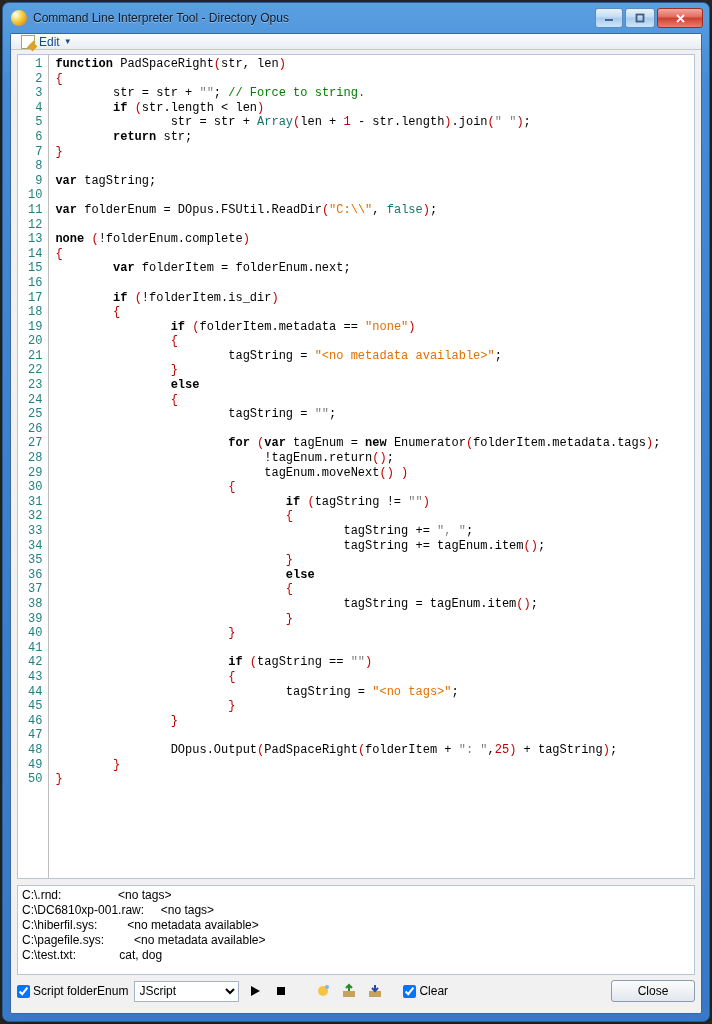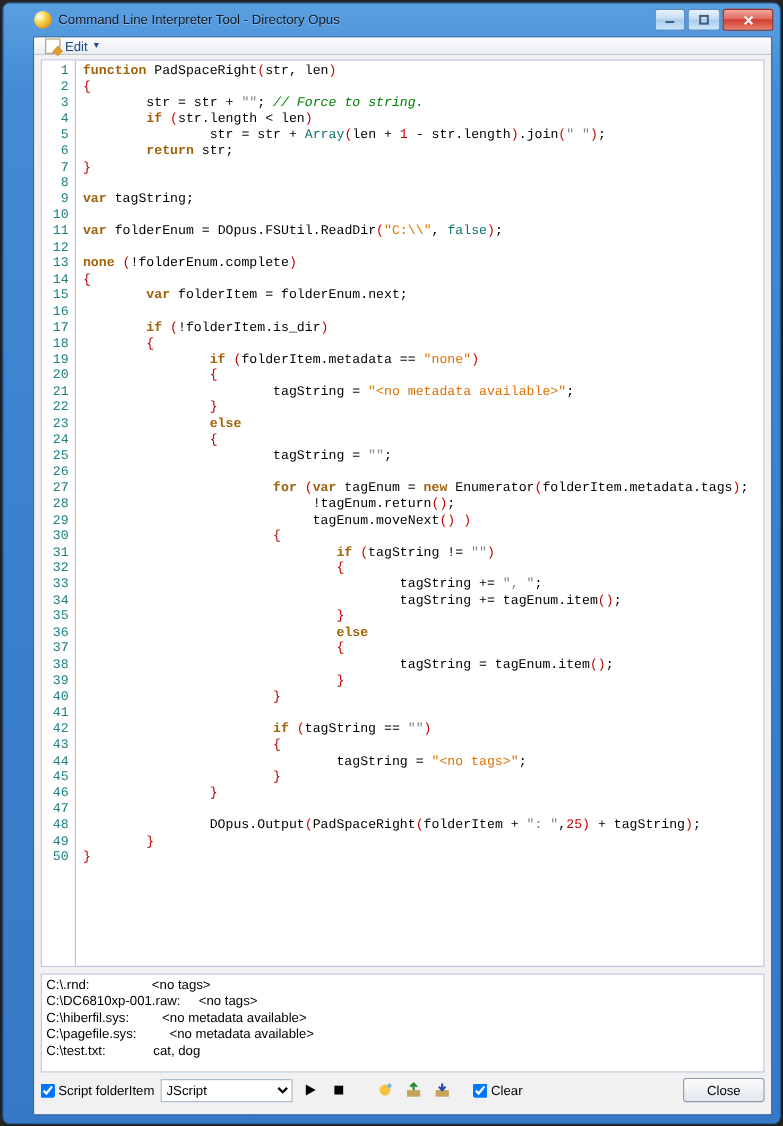--- a/index.html
+++ b/index.html
@@ -14,21 +14,20 @@
 .window {
   width: 708px;
   height: 1020px;
   margin: 2px;
   background: linear-gradient(180deg, #5aa0e0 0%, #448ad6 8%, #3a80ce 50%, #3779c7 100%);
   border: 1px solid #2a5c95;
   border-radius: 7px;
   box-shadow: 0 4px 20px rgba(0,0,0,0.5);
   display: flex;
   flex-direction: column;
-  padding-left: 20px;
 }
 .titlebar {
   height: 30px;
   display: flex;
   align-items: center;
   padding: 0 6px 0 8px;
   color: #0e1825;
 }
 .titlebar .app-icon {
   width: 16px; height: 16px;
@@ -112,26 +111,26 @@
   padding: 2px 6px 2px 10px;
   border-right: 1px solid #c0c0c0;
   user-select: none;
   white-space: pre;
 }
 .code {
   padding: 2px 6px;
   white-space: pre;
   color: #000;
 }
-.kw { color: #a16207; font-weight: bold; }
+.kw { color: #000000; font-weight: bold; }
 .str { color: #808080; }
 .str-orange { color: #e07000; }
 .num { color: #c00000; }
 .lit { color: #0f766e; }
-.cmt { color: #008000; font-style: italic; }
+.cmt { color: #008000; }
 .op { color: #000; }
 .brk { color: #c00000; }
 
 .output-wrap {
   margin: 6px 6px 0 6px;
   height: 90px;
   background:#fff;
   border:1px solid #b7c4d6;
   font-family: Liberation Sans, sans-serif;
   font-size: 12px;
@@ -144,32 +143,32 @@
   height: 32px;
   margin: 0 6px 6px 6px;
   display:flex;
   align-items:center;
   gap:6px;
 }
 .bottombar .chk {
   display:flex; align-items:center; gap:3px;
 }
 .bottombar select {
-  height:21px; width:120px;
+  height:21px; width:105px;
   font-size:12px;
   border:1px solid #a6b4c8;
   background:#fff;
 }
 .iconbtn {
   width:20px; height:20px;
   display:flex; align-items:center; justify-content:center;
 }
 .closebtn {
   margin-left:auto;
-  width:74px; height:22px;
+  width:84px; height:22px;
   background: linear-gradient(180deg,#fcfcfc,#e2e7ed);
   border:1px solid #8a9bb2;
   border-radius:3px;
   font-size:12px;
 }
 input[type=checkbox]{ width:13px; height:13px; }
 </style>
 </head>
 <body>
 
@@ -313,21 +312,21 @@
 
     <div class="output-wrap" id="output">C:\.rnd:                 &lt;no tags&gt;
 C:\DC6810xp-001.raw:     &lt;no tags&gt;
 C:\hiberfil.sys:         &lt;no metadata available&gt;
 C:\pagefile.sys:         &lt;no metadata available&gt;
 C:\test.txt:             cat, dog</div>
 
     <div class="bottombar">
       <label class="chk">
         <input type="checkbox" checked="" style="">
-        <span>Script folderItem</span>
+        <span>Script folderEnum</span>
       </label>
       <select>
         <option>JScript</option>
       </select>
       <div class="iconbtn">
         <svg width="12" height="12">
             <polygon points="2,1 11,6 2,11" fill="#000"></polygon>
           </svg>
       </div>
       <div class="iconbtn">

